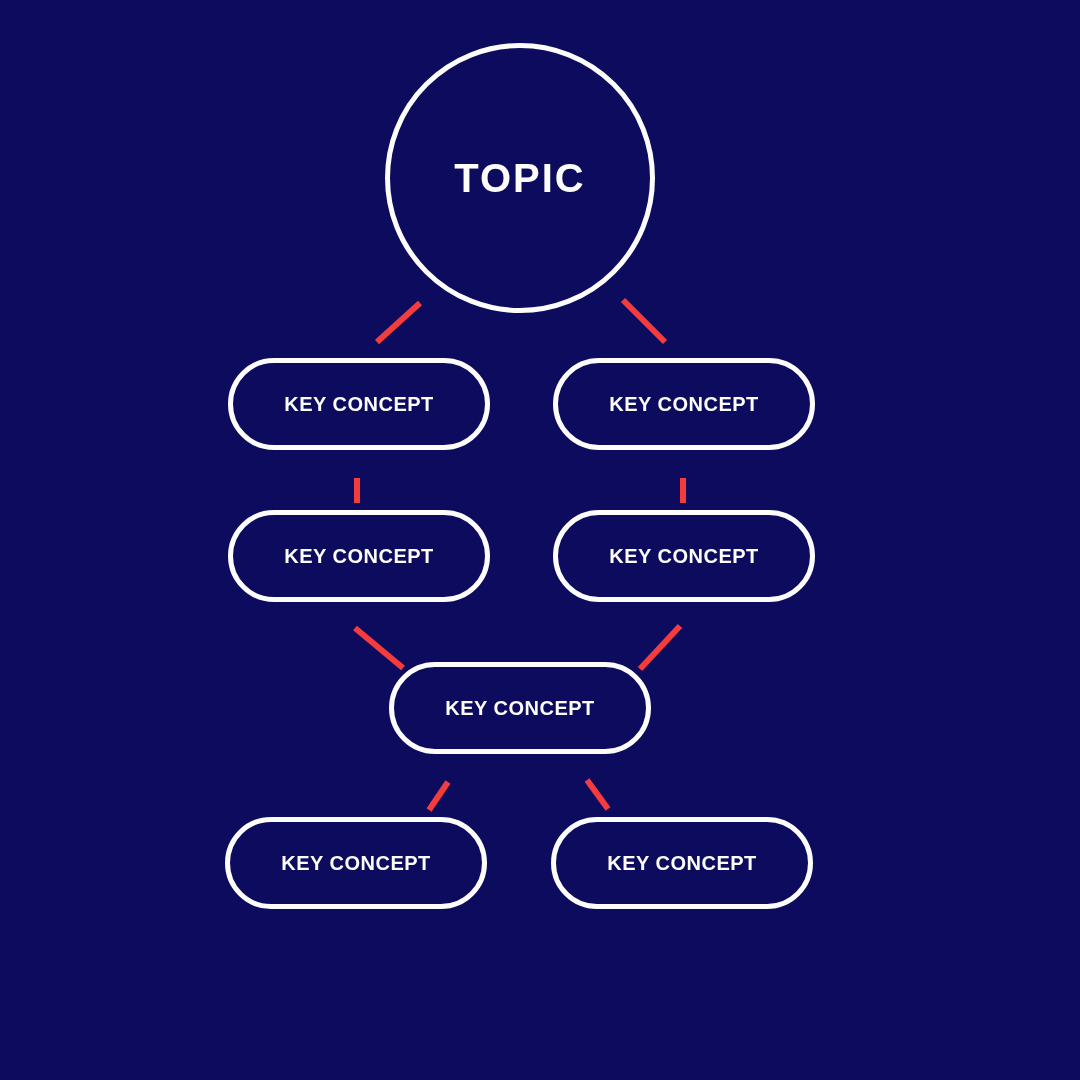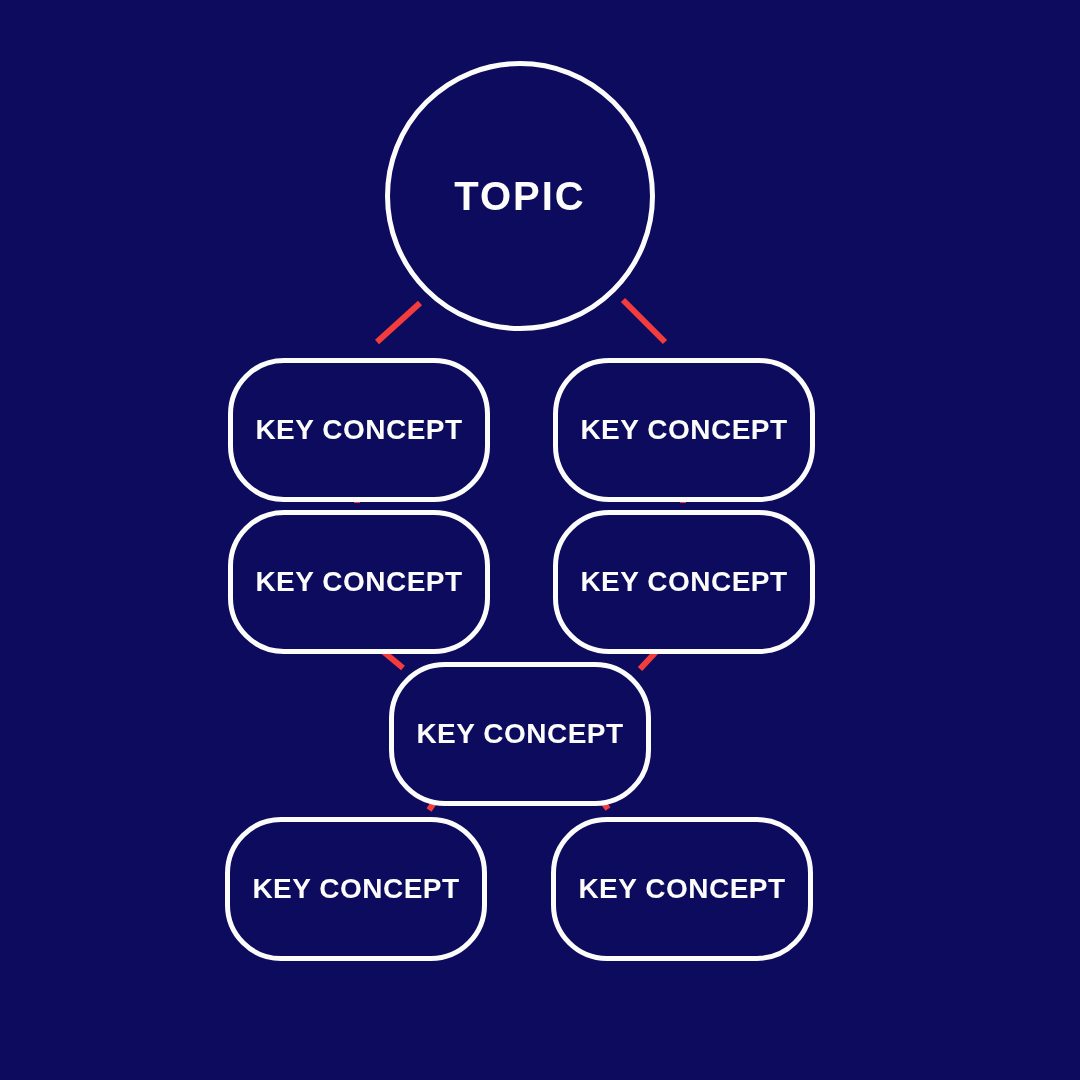--- a/index.html
+++ b/index.html
@@ -41,32 +41,32 @@
     border: 5px solid var(--node-stroke);
     display: flex;
     align-items: center;
     justify-content: center;
     color: var(--text-color);
     font-weight: 700;
     text-align: center;
   }
   .node.circle {
     left: 385px;
-    top: 61px;
+    top: 43px;
     width: 270px;
     height: 270px;
     border-radius: 50%;
     font-size: 40px;
     letter-spacing: 2px;
   }
   .node.pill {
     width: 262px;
-    height: 144px;
+    height: 92px;
     border-radius: 56px;
-    font-size: 28px;
+    font-size: 20px;
     letter-spacing: 0.5px;
     white-space: nowrap;
   }
   .pill-top-left     { left: 228px; top: 358px; }
   .pill-top-right    { left: 553px; top: 358px; }
   .pill-mid-left     { left: 228px; top: 510px; }
   .pill-mid-right    { left: 553px; top: 510px; }
   .pill-center       { left: 389px; top: 662px; width: 265px; height: 110px; }
   .pill-bottom-left  { left: 225px; top: 817px; }
   .pill-bottom-right { left: 551px; top: 817px; }

